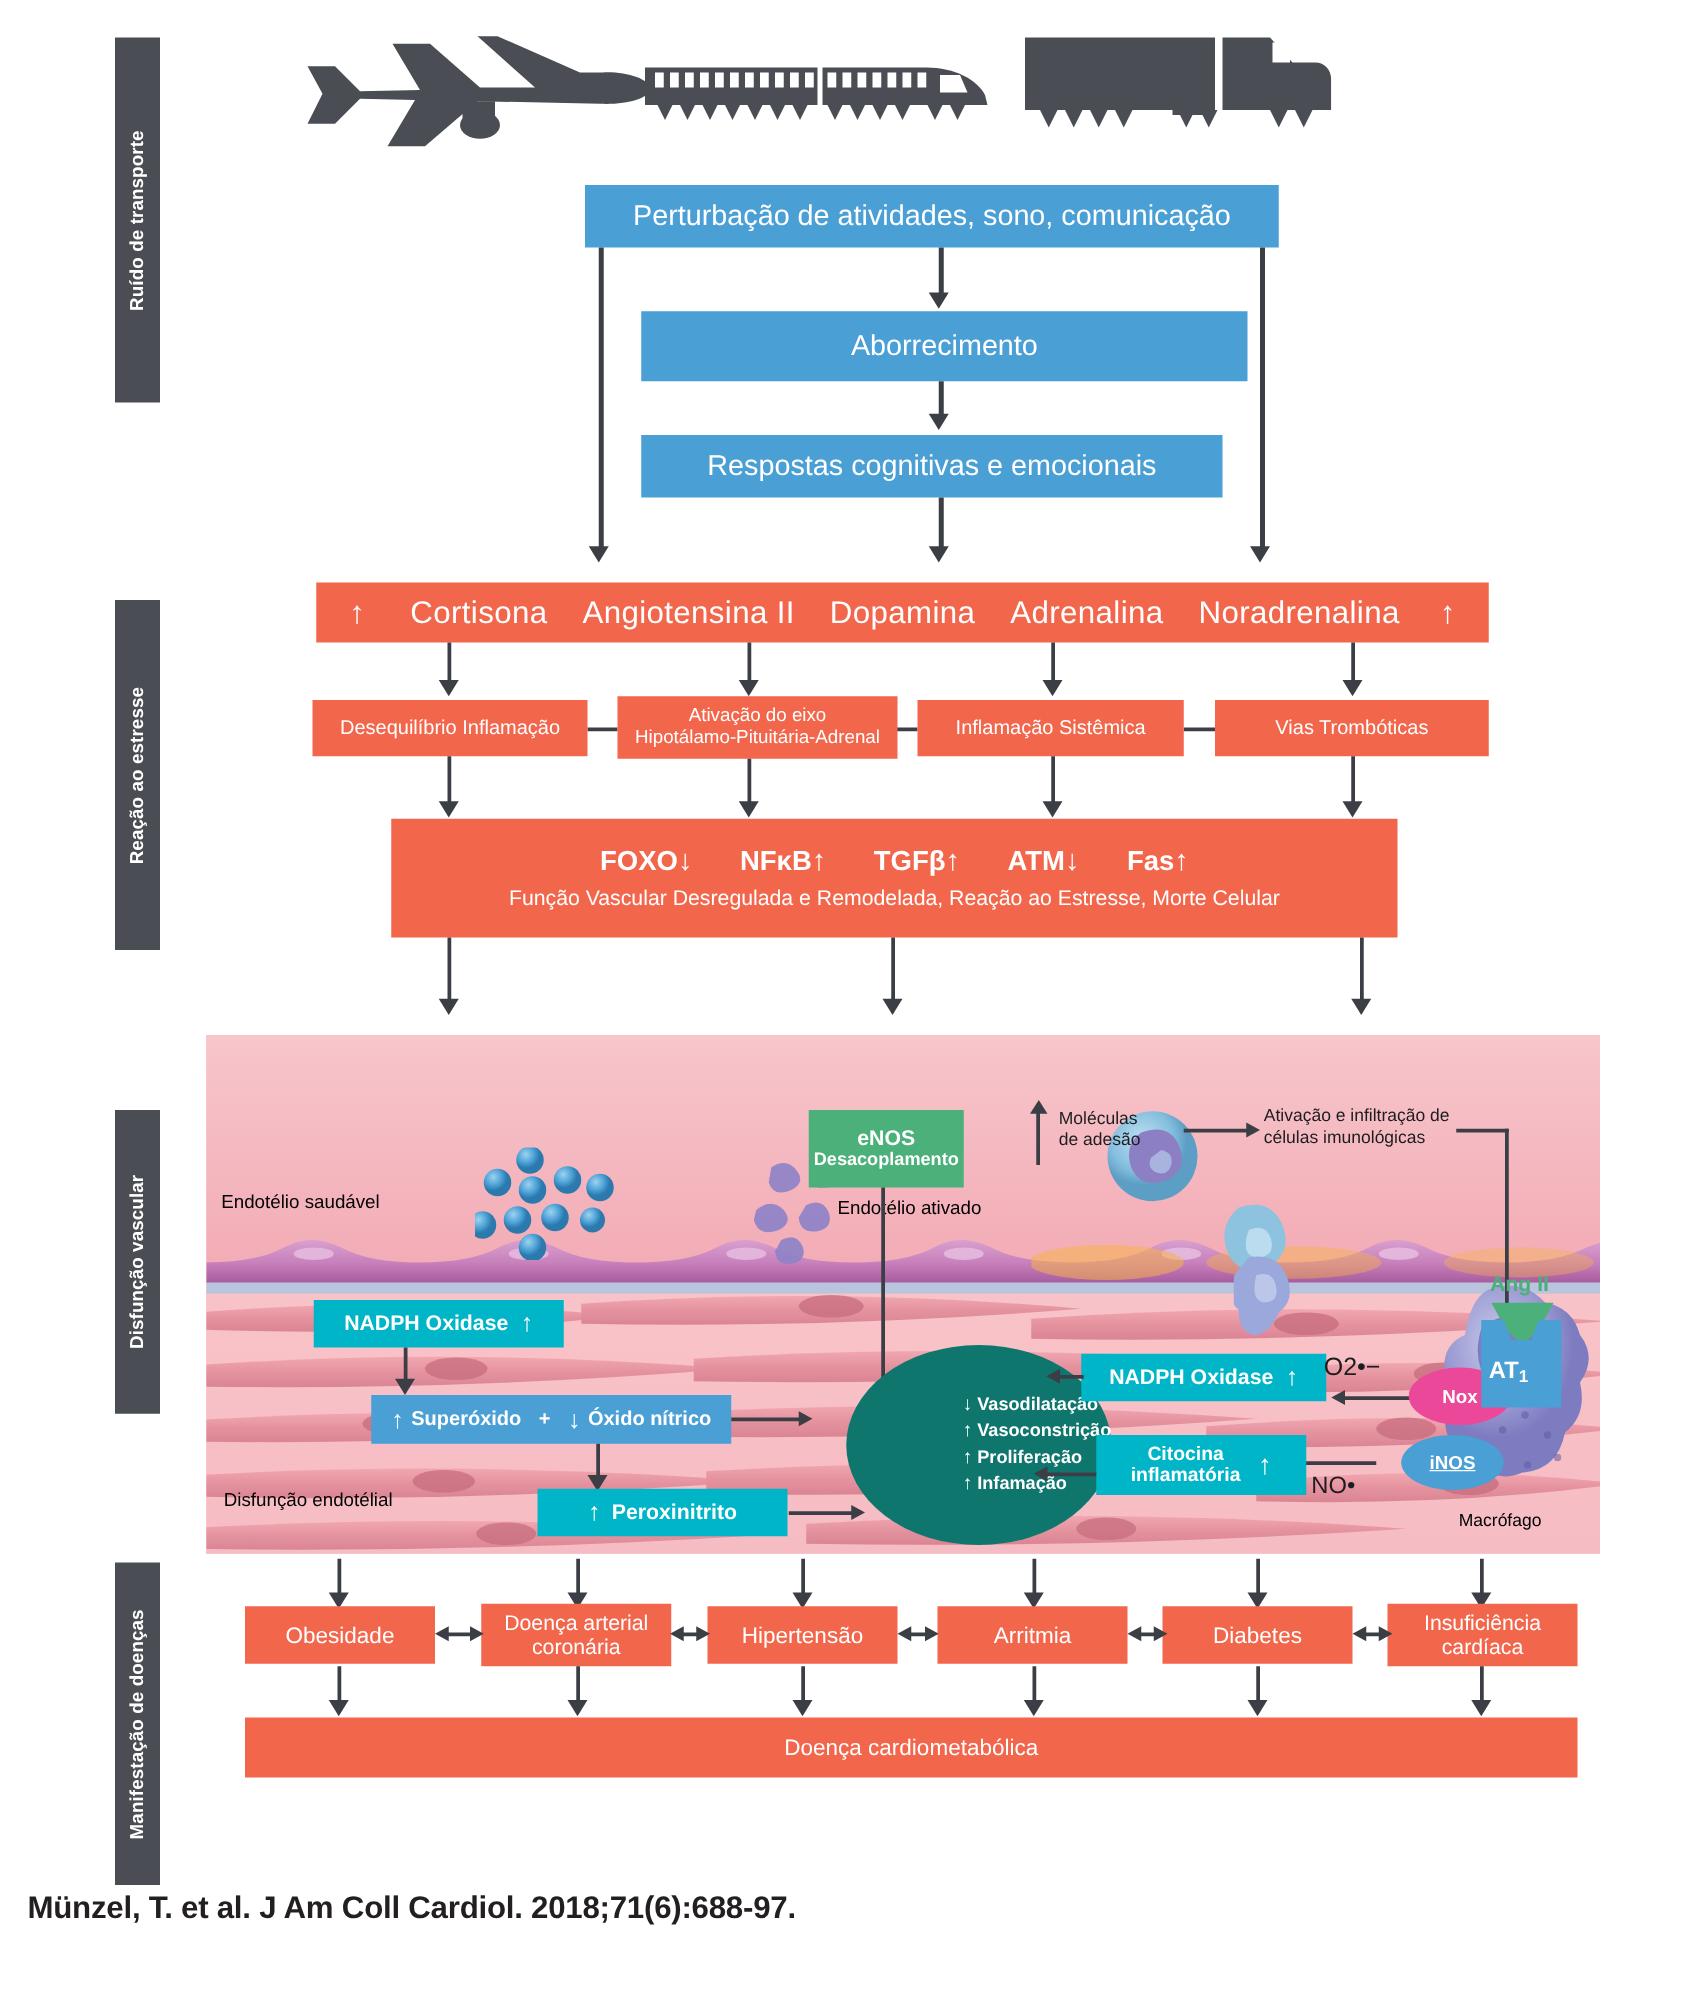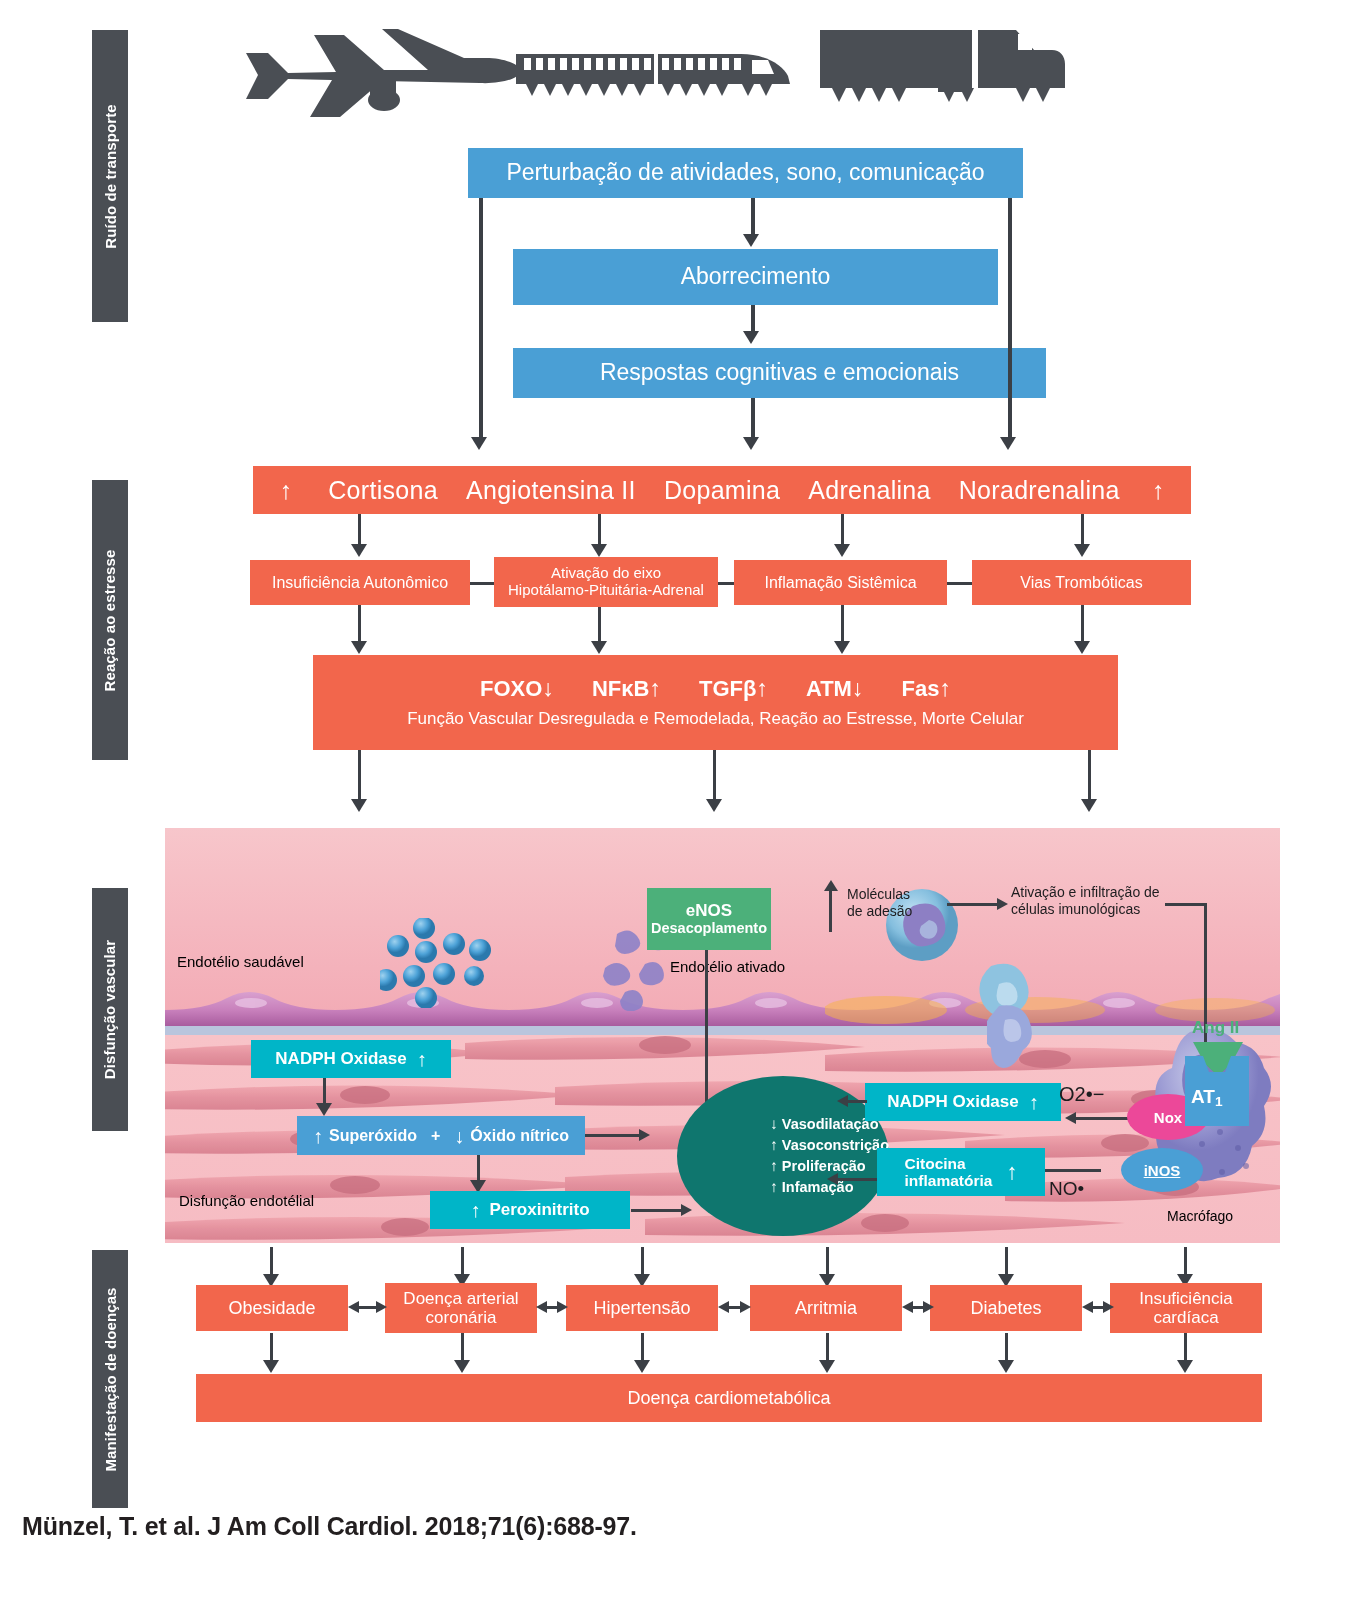--- a/index.html
+++ b/index.html
@@ -4,21 +4,21 @@
 <style>
   html,body{margin:0;padding:0;background:#ffffff;}
   body{font-family:"Liberation Sans",sans-serif;}
   #page{position:relative;width:1355px;height:1597px;background:#fff;overflow:hidden;}
 
   
   .vtab{position:absolute;background:#4a4e54;color:#fff;display:flex;align-items:center;justify-content:center;}
   .vtab span{transform:rotate(-90deg);white-space:nowrap;font-weight:bold;font-size:15px;letter-spacing:.1px;}
 
   
-  .box{position:absolute;display:flex;align-items:center;justify-content:center;color:#fff;box-sizing:border-box;line-height:1.12;}
+  .box{position:absolute;display:flex;align-items:center;justify-content:center;text-align:center;color:#fff;box-sizing:border-box;line-height:1.12;}
   .blue{background:#4a9fd5;}
   .orange{background:#f2664c;}
   .cyan{background:#00b5c8;font-weight:bold;}
   .steel{background:#4a9fd5;font-weight:bold;}
   .green{background:#4cb07a;font-weight:bold;}
 
   
   .ln{position:absolute;background:#3b3f45;}
   .ah-d{position:absolute;width:0;height:0;border-left:8px solid transparent;border-right:8px solid transparent;border-top:13px solid #3b3f45;}
   .ah-r{position:absolute;width:0;height:0;border-top:6px solid transparent;border-bottom:6px solid transparent;border-left:11px solid #3b3f45;}
@@ -143,21 +143,21 @@
   </svg>
 
   <div class="box blue" style="left:468px;top:148px;width:555px;height:50px;font-size:23px;">
     <span>Perturbação de atividades, sono, comunicação</span>
   </div>
 
   <div class="box blue" style="left:513px;top:249px;width:485px;height:56px;font-size:23px;">
     <span>Aborrecimento</span>
   </div>
 
-  <div class="box blue" style="left:513px;top:348px;width:533px;height:50px;font-size:23px;">
+  <div class="box blue" style="left:513px;top:348px;width:465px;height:50px;font-size:23px;">
     <span>Respostas cognitivas e emocionais</span>
   </div>
 
   <div class="ln" style="left:751px;top:198px;width:4px;height:38px;"></div>
   <div class="ah-d" style="left:743px;top:234px;"></div>
   <div class="ln" style="left:751px;top:305px;width:4px;height:28px;"></div>
   <div class="ah-d" style="left:743px;top:331px;"></div>
 
   <div class="ln" style="left:479px;top:198px;width:4px;height:243px;"></div>
   <div class="ah-d" style="left:471px;top:437px;"></div>
@@ -185,21 +185,21 @@
   <div class="ln" style="left:841px;top:514px;width:3px;height:33px;"></div>
   <div class="ah-d" style="left:834px;top:544px;"></div>
   <div class="ln" style="left:1081px;top:514px;width:3px;height:33px;"></div>
   <div class="ah-d" style="left:1074px;top:544px;"></div>
 
   <div class="ln" style="left:470px;top:582px;width:24px;height:3px;"></div>
   <div class="ln" style="left:708px;top:582px;width:26px;height:3px;"></div>
   <div class="ln" style="left:947px;top:582px;width:25px;height:3px;"></div>
 
   <div class="box orange" style="left:250px;top:560px;width:220px;height:45px;font-size:16px;">
-    <span>Insuficiência Autonômico</span>
+    <span>Desequilíbrio Inflamação</span>
   </div>
   <div class="box orange" style="left:494px;top:557px;width:224px;height:50px;font-size:15px;flex-direction:column;">
     <span>Ativação do eixo</span>
     <span>Hipotálamo-Pituitária-Adrenal</span>
   </div>
   <div class="box orange" style="left:734px;top:560px;width:213px;height:45px;font-size:16px;">
     <span>Inflamação Sistêmica</span>
   </div>
   <div class="box orange" style="left:972px;top:560px;width:219px;height:45px;font-size:16px;">
     <span>Vias Trombóticas</span>

